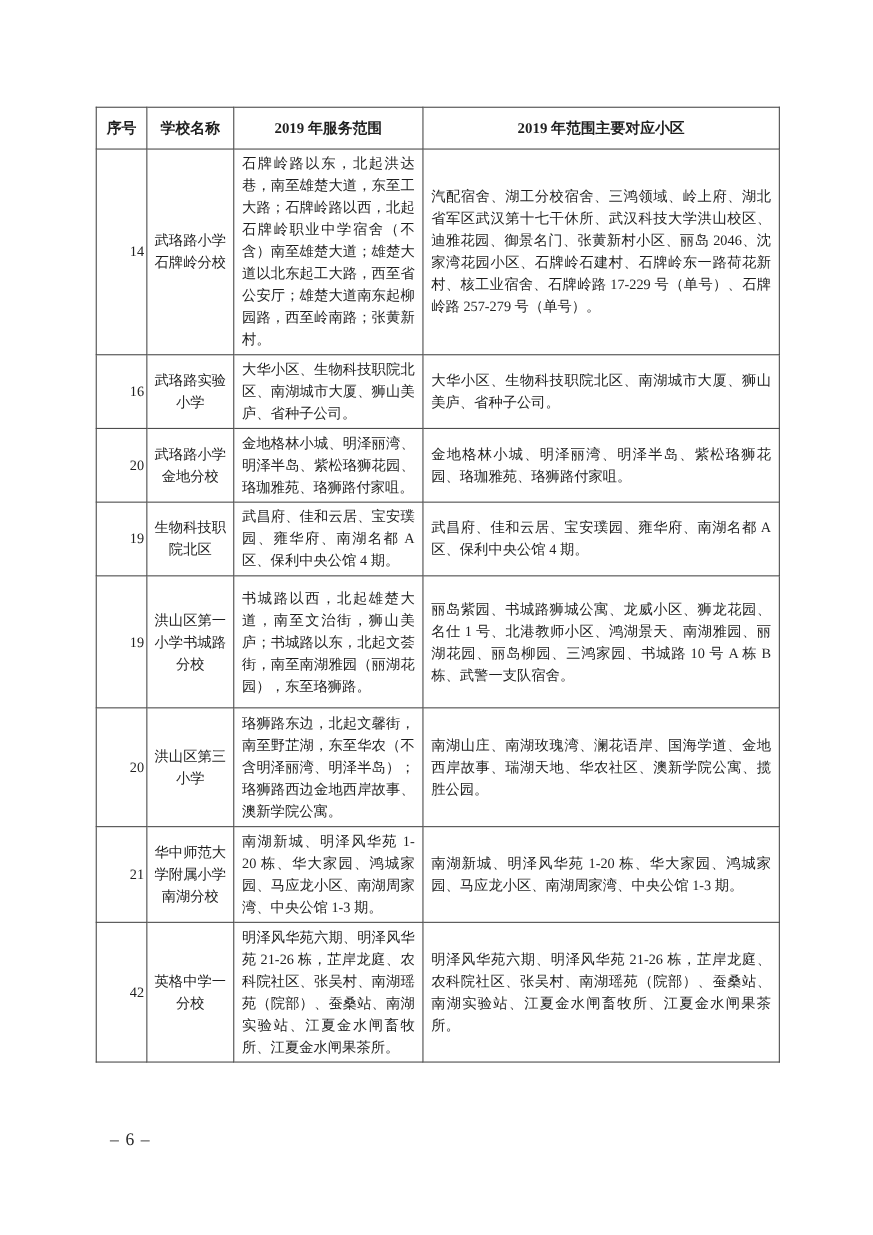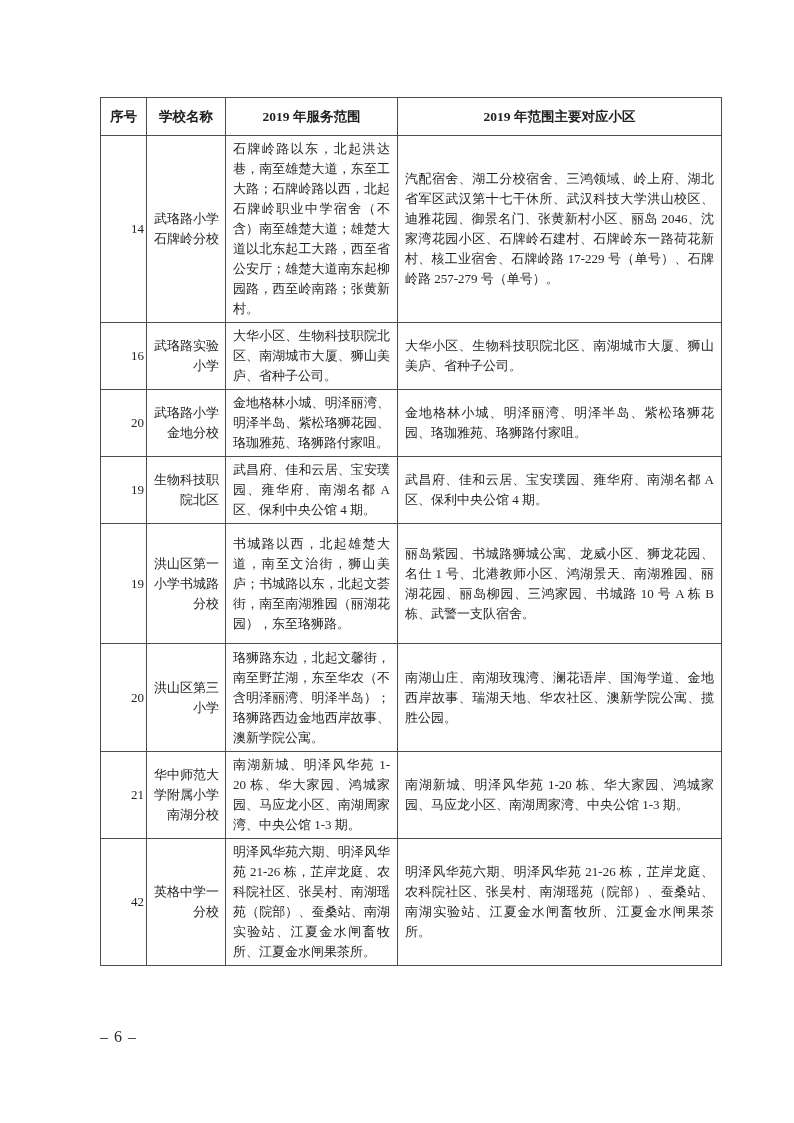--- a/index.html
+++ b/index.html
@@ -9,21 +9,21 @@
     position: relative;
     width: 794px;
     height: 1123px;
     margin: 0 auto;
     background: #ffffff;
     color: #1c1c1c;
     overflow: hidden;
   }
   table.school-table {
     position: absolute;
-    left: 100px;
+    left: 87px;
     top: 97px;
     width: 621px;
     border-collapse: collapse;
     table-layout: fixed;
     font-size: 13px;
     line-height: 20px;
     color: #1f1f1f;
     font-family: Liberation Serif, serif;
   }
   table.school-table th,
@@ -33,21 +33,21 @@
     overflow: hidden;
   }
   table.school-table th {
     font-weight: bold;
     text-align: center;
     font-size: 13.5px;
     padding: 3px 2px;
     white-space: nowrap;
   }
   td.c-no { text-align: right; padding: 2px; }
-  td.c-school { text-align: right; padding: 2px 6px; }
+  td.c-school { text-align: center; padding: 2px 6px; }
   td.c-scope, td.c-comm {
     text-align: justify;
     text-justify: inter-ideograph;
     padding: 3px 7px;
   }
   .page-number {
     position: absolute;
     left: 100px;
     top: 1028px;
     font-size: 16px;

